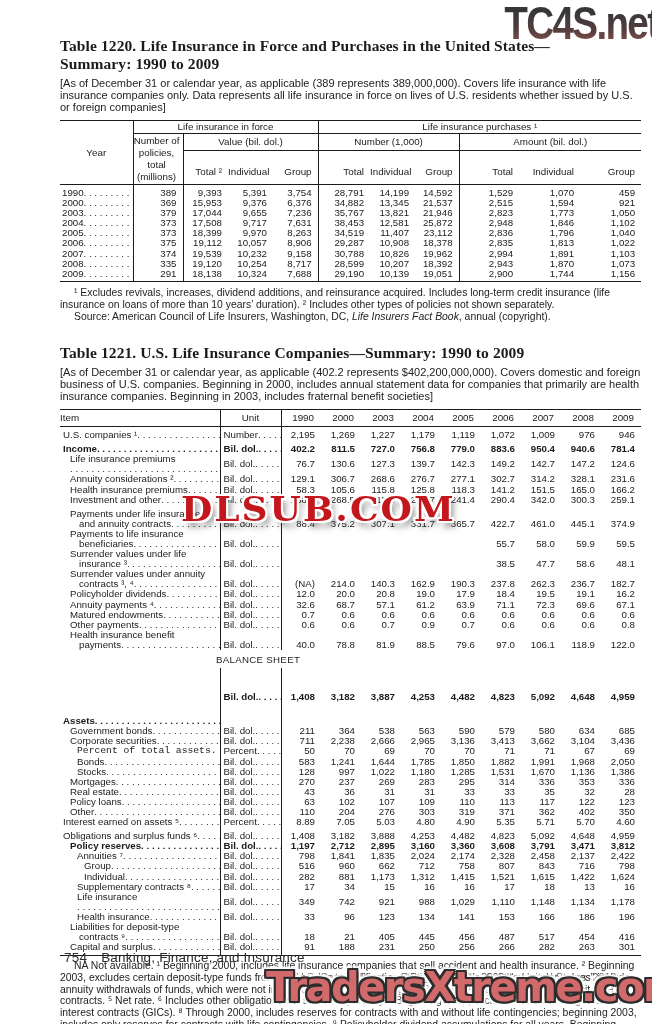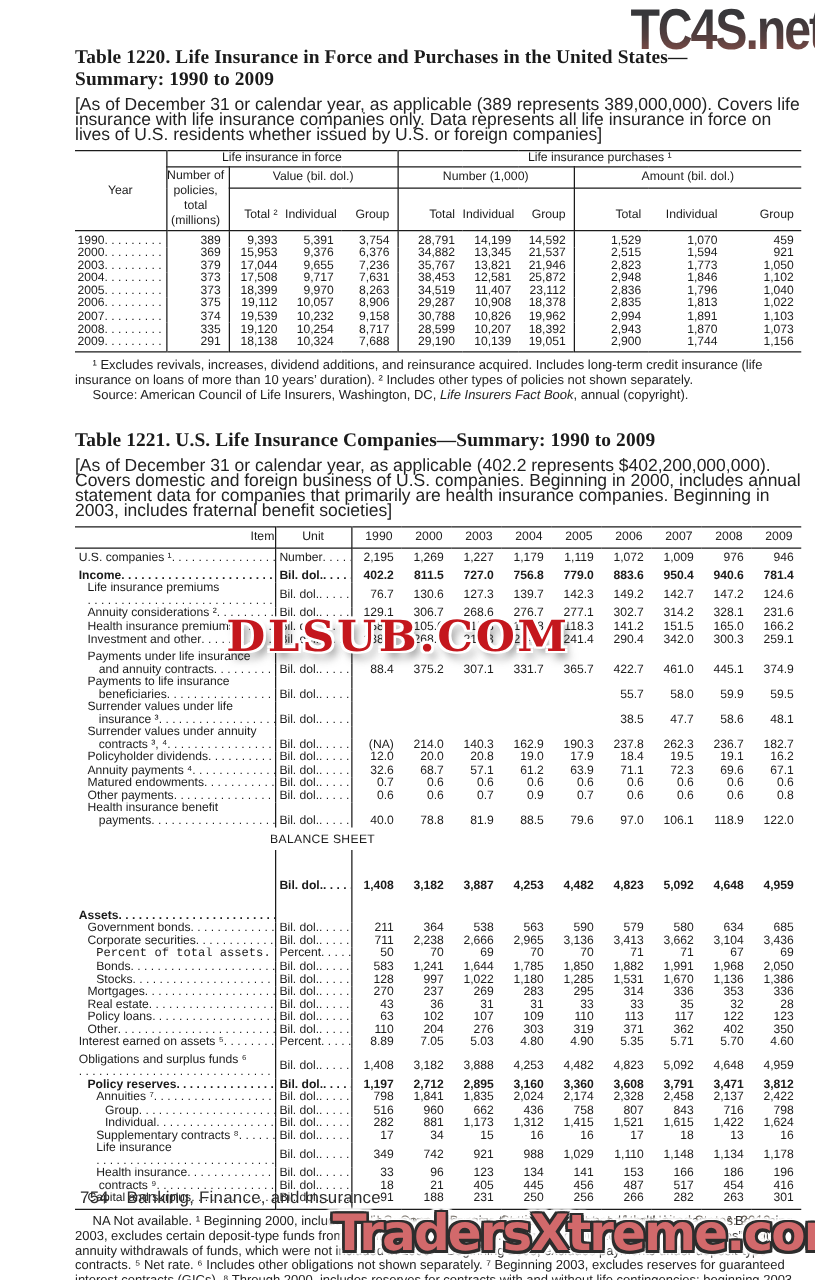--- a/index.html
+++ b/index.html
@@ -4,21 +4,21 @@
 <style>
   html,body{margin:0;padding:0;background:#e8e8e8}
   .page{position:relative;width:652px;height:1024px;background:#ffffff;overflow:hidden;
         font-family:"Liberation Sans",sans-serif;color:#1b1b1b;margin:0 auto}
   .content{position:absolute;left:60px;top:0;width:581px}
 
   .tbl-title{font-family:"Liberation Serif",serif;font-weight:bold;font-size:15.5px;
              line-height:17.5px;margin:0 0 5px 0;letter-spacing:.1px}
   #title1220{margin-top:37px}
   #title1221{margin-top:21px}
-  .note{font-size:14px;line-height:12px;margin:0 0 7px 0;color:#222}
+  .note{font-size:11px;line-height:12px;margin:0 0 7px 0;color:#222}
 
   table{border-collapse:collapse;table-layout:fixed;width:581px}
   #t1220{font-size:9.7px;margin-top:1px}
   #t1221{font-size:9.7px;margin-top:2px}
   th{font-weight:normal;padding:0}
   td{padding:0}
 
   
   #t1220{border-top:1.4px solid #1b1b1b}
   #t1220 thead th{font-size:9.8px;line-height:12px;vertical-align:middle}
@@ -39,21 +39,21 @@
   .num{text-align:right;padding-right:6px;white-space:nowrap}
   .vr{border-right:1px solid #1b1b1b}
   .lf{display:flex;align-items:baseline;overflow:hidden}
   .lt{white-space:nowrap}
   .lead{flex:1;overflow:hidden;white-space:nowrap;min-width:0}
   .lead::after{content:" . . . . . . . . . . . . . . . . . . . . . . . . . . . . . . . . . . . . . . . . . . . . ."}
 
   
   #t1221{border-top:1.4px solid #1b1b1b;border-bottom:1.4px solid #1b1b1b}
   #t1221 thead th{border-bottom:1.2px solid #1b1b1b;line-height:16px;font-size:9.8px}
-  .h-item{text-align:right}
+  .h-item{text-align:left}
   .h-unit{text-align:center}
   .h-yr{text-align:right;padding-right:7px}
   #t1221 tbody td{line-height:10.1px}
   #t1221 tbody tr:first-child td{padding-top:3px}
   #t1221 tbody tr:last-child td{padding-bottom:3px}
   tr.b{font-weight:bold}
   tr.g td{padding-top:4px}
   td.sect{text-align:left;padding:5px 0 3px 156px;letter-spacing:.3px;white-space:nowrap}
 
   
@@ -1018,21 +1018,21 @@
             <td class="num">5.03</td>
             <td class="num">4.80</td>
             <td class="num">4.90</td>
             <td class="num">5.35</td>
             <td class="num">5.71</td>
             <td class="num">5.70</td>
             <td class="num">4.60</td>
           </tr>
           <tr class=" g">
             <td class="vr">
-              <div class="lf" style="padding-left: 3px; flex-direction: column;">
+              <div class="lf" style="padding-left: 3px;">
                 <span class="lt">Obligations and surplus funds ⁶</span>
                 <span class="lead"></span>
               </div>
             </td>
             <td class="vr">
               <div class="lf" style="padding-left: 3px;">
                 <span class="lt">Bil. dol.</span>
                 <span class="lead"></span>
               </div>
             </td>
@@ -1101,21 +1101,21 @@
             </td>
             <td class="vr">
               <div class="lf" style="padding-left: 3px;">
                 <span class="lt">Bil. dol.</span>
                 <span class="lead"></span>
               </div>
             </td>
             <td class="num">516</td>
             <td class="num">960</td>
             <td class="num">662</td>
-            <td class="num">436</td>
+            <td class="num">712</td>
             <td class="num">758</td>
             <td class="num">807</td>
             <td class="num">843</td>
             <td class="num">716</td>
             <td class="num">798</td>
           </tr>
           <tr class="">
             <td class="vr">
               <div class="lf" style="padding-left: 24px;">
                 <span class="lt">Individual</span>
@@ -1200,20 +1200,37 @@
             <td class="num">33</td>
             <td class="num">96</td>
             <td class="num">123</td>
             <td class="num">134</td>
             <td class="num">141</td>
             <td class="num">153</td>
             <td class="num">166</td>
             <td class="num">186</td>
             <td class="num">196</td>
           </tr>
+          <tr>
+            <td class="vr">
+              <div class="lf" style="padding-left: 10px;">
+                <span class="lt">Liabilities for deposit-type</span>
+              </div>
+            </td>
+            <td class="vr"></td>
+            <td class="num"></td>
+            <td class="num"></td>
+            <td class="num"></td>
+            <td class="num"></td>
+            <td class="num"></td>
+            <td class="num"></td>
+            <td class="num"></td>
+            <td class="num"></td>
+            <td class="num"></td>
+          </tr>
           <tr class="">
             <td class="vr">
               <div class="lf" style="padding-left: 19px;">
                 <span class="lt">contracts ⁹</span>
                 <span class="lead"></span>
               </div>
             </td>
             <td class="vr">
               <div class="lf" style="padding-left: 3px;">
                 <span class="lt">Bil. dol.</span>

